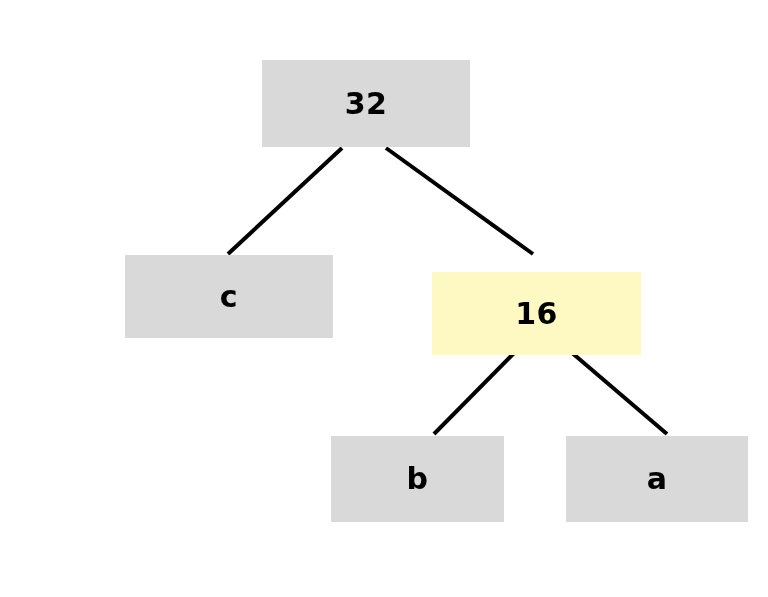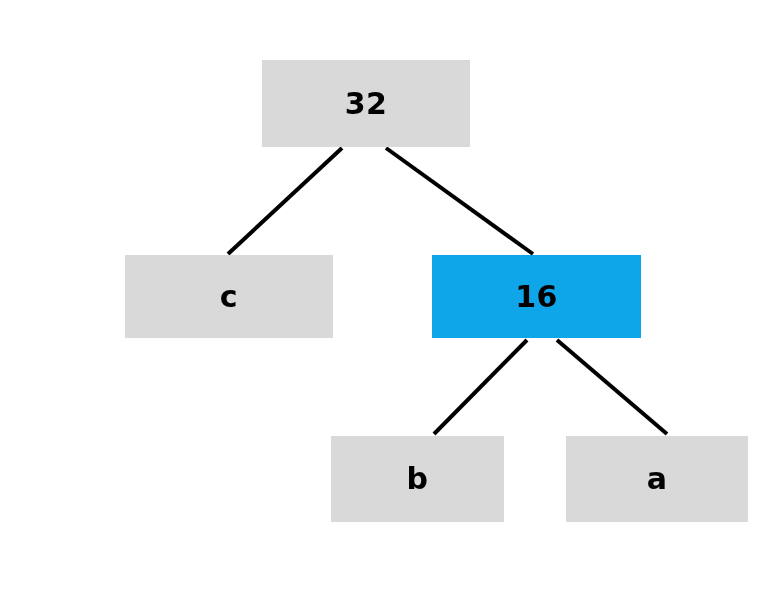--- a/index.html
+++ b/index.html
@@ -56,21 +56,21 @@
     </svg>
 
   <div class="node" style="left: 262px; top: 60px; width: 208px; height: 87px; background: rgb(217, 217, 217); color: rgb(0, 0, 0);">
     <span class="node-label">32</span>
   </div>
 
   <div class="node" style="left: 125px; top: 255px; width: 208px; height: 83px; background: rgb(217, 217, 217); color: rgb(0, 0, 0);">
     <span class="node-label">c</span>
   </div>
 
-  <div class="node" style="left: 432px; top: 255px; width: 209px; height: 83px; background: #0ea5e9; color: rgb(0, 0, 0);">
+  <div class="node" style="left: 432px; top: 272px; width: 209px; height: 83px; background: #fef9c3; color: rgb(0, 0, 0);">
     <span class="node-label">16</span>
   </div>
 
   <div class="node" style="left: 331px; top: 436px; width: 173px; height: 86px; background: rgb(217, 217, 217); color: rgb(0, 0, 0);">
     <span class="node-label">b</span>
   </div>
 
   <div class="node" style="left: 566px; top: 436px; width: 182px; height: 86px; background: rgb(217, 217, 217); color: rgb(0, 0, 0);">
     <span class="node-label">a</span>
   </div>

